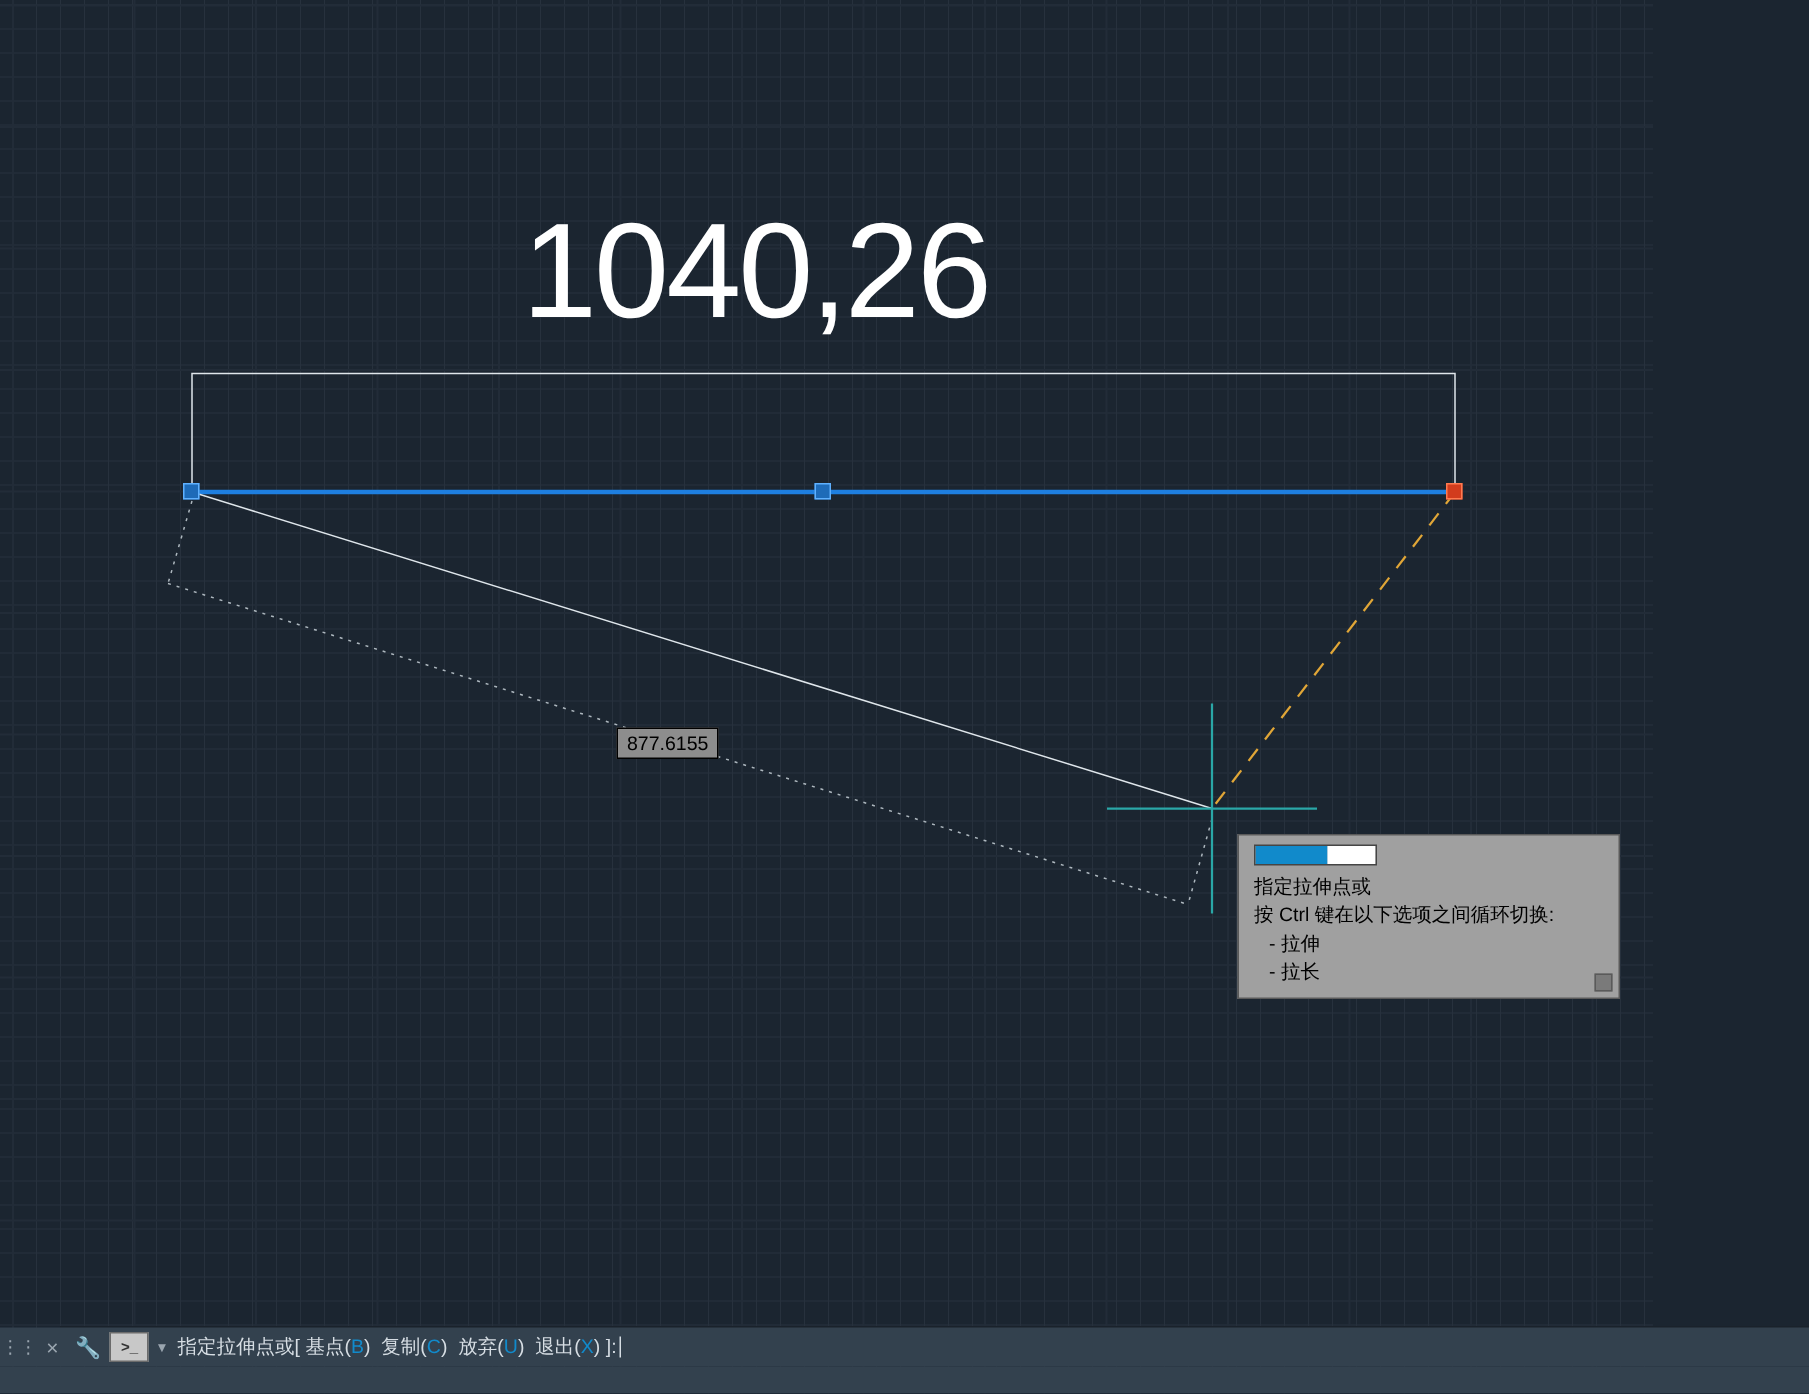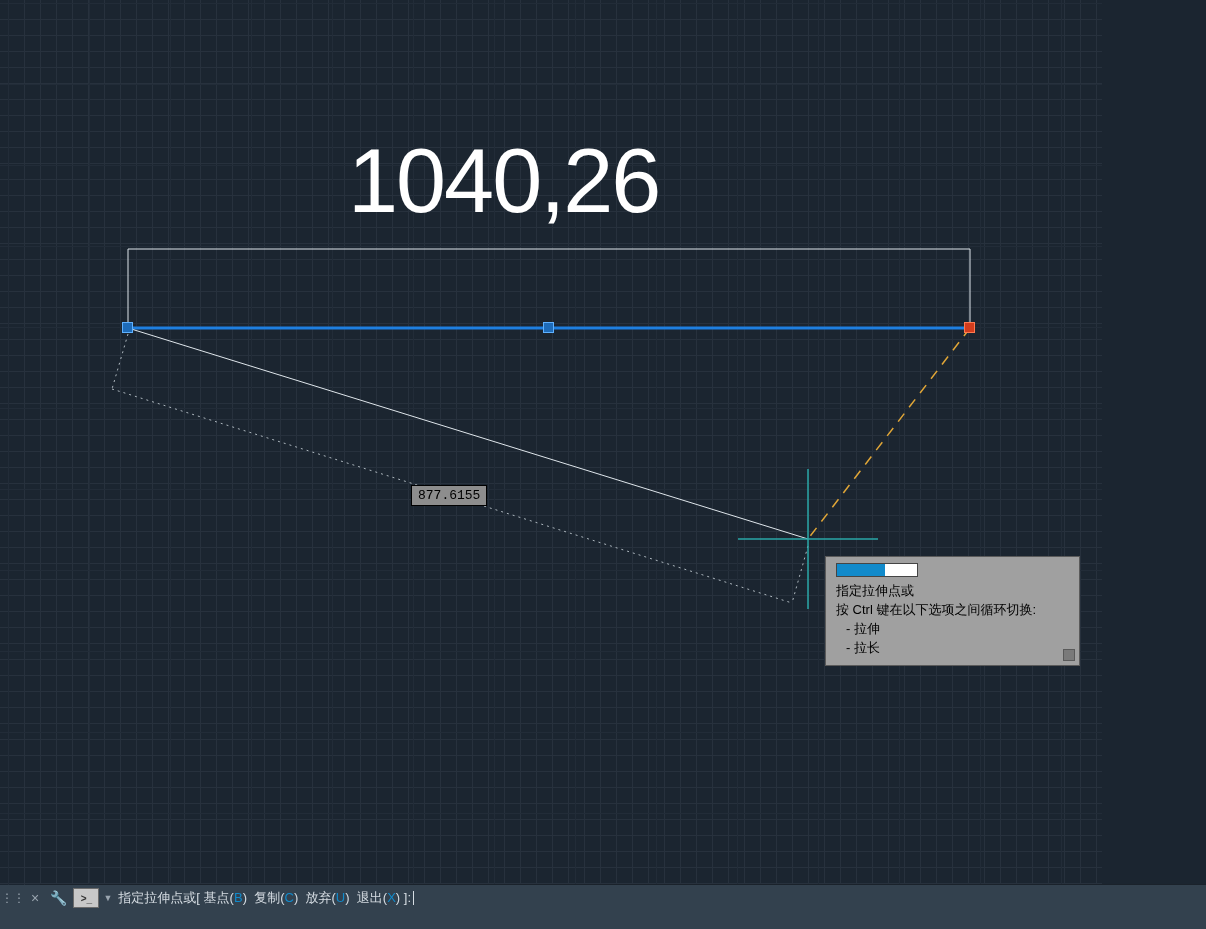--- a/index.html
+++ b/index.html
@@ -6,21 +6,21 @@
   .canvas{position:absolute;left:0;top:0;width:1102px;height:929px}
   .grid{position:absolute;left:0;top:0;width:100%;height:100%;
         background-image:
           linear-gradient(to right,#222c38 1px,transparent 1px),
           linear-gradient(to bottom,#222c38 1px,transparent 1px),
           linear-gradient(to right,#27313d 1px,transparent 1px),
           linear-gradient(to bottom,#27313d 1px,transparent 1px);
         background-size:81px 81px,81px 81px,16px 16px,16px 16px;
         background-position:8px 3px,8px 3px,8px 3px,8px 3px}
   .coord-text{position:absolute;color:#ffffff;font-family:Arial,sans-serif;font-size:90px;font-weight:400;letter-spacing:-2px;white-space:nowrap}
-  .dim-box{position:absolute;background:#8d8d8d;border:1px solid #000;color:#000;font-size:13px;padding:2px 6px;font-family:Liberation Mono, monospace}
+  .dim-box{position:absolute;background:#8d8d8d;border:1px solid #000;color:#000;font-size:13px;padding:2px 6px;font-family:Liberation Sans, sans-serif}
   .tooltip{position:absolute;background:#a0a0a0;border:1px solid #5a5a5a;color:#000;font-size:13px;padding:6px 10px 8px 10px;line-height:19px;width:255px;box-sizing:border-box}
   .tooltip .inputbar{width:80px;height:12px;border:1px solid #454545;display:block;margin-bottom:4px;position:relative;overflow:hidden}
   .tooltip .inputbar::before{content:"";position:absolute;left:0;top:0;bottom:0;width:60%;background:#118acb}
   .tooltip .inputbar::after{content:"";position:absolute;right:0;top:0;bottom:0;width:40%;background:#fff}
   .tooltip .corner{position:absolute;right:4px;bottom:4px;width:10px;height:10px;background:#7a7a7a;border:1px solid #5a5a5a}
   svg{position:absolute;left:0;top:0;pointer-events:none}
   .grip{position:absolute;width:11px;height:11px;border:1px solid #5fb1ff;background:#1e6bb8;box-sizing:border-box}
   .grip.hot{background:#d23c1d;border-color:#ff7a50}
   .cmdbar{position:absolute;left:40px;right:0;bottom:18px;height:26px;background:#33414e;border-top:1px solid #1a222b;display:flex;align-items:center;padding:0 4px;color:#d6dde3;font-size:13px}
   .leftgutter{position:absolute;left:0;bottom:18px;width:40px;height:26px;background:#33414e;display:flex;align-items:center;justify-content:center;gap:6px;color:#9aa5af}

